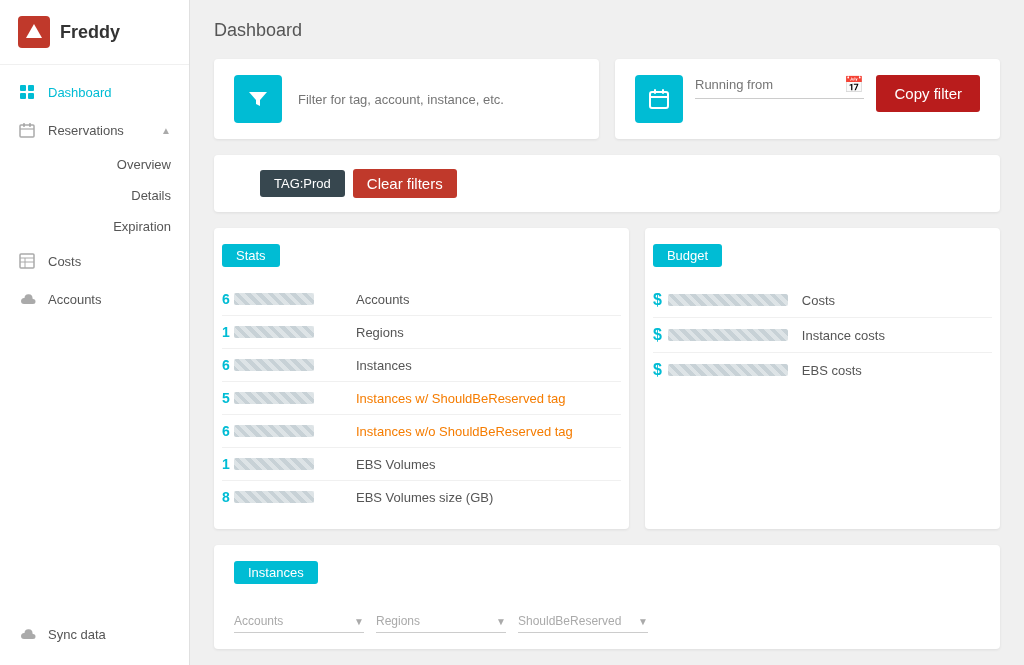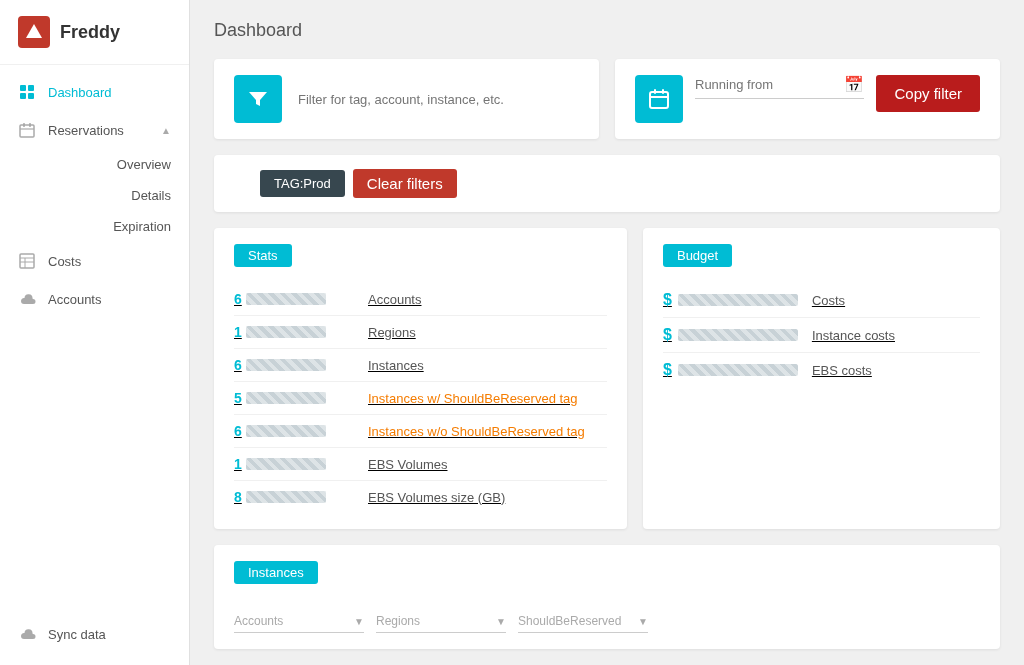--- a/index.html
+++ b/index.html
@@ -205,22 +205,21 @@
     .stats-budget-row {
       display: flex;
       gap: 16px;
       margin-bottom: 16px;
     }
     .stats-card {
       flex: 1;
       background: #fff;
       border-radius: 4px;
       box-shadow: 0 1px 3px rgba(0,0,0,0.08);
-      padding: 16px 20px;
-      text-decoration: underline;
+      padding: 16px 8px;
     }
     .section-badge {
       display: inline-block;
       background: #00bcd4;
       color: #fff;
       border-radius: 3px;
       padding: 4px 14px;
       font-size: 13px;
       margin-bottom: 16px;
     }

